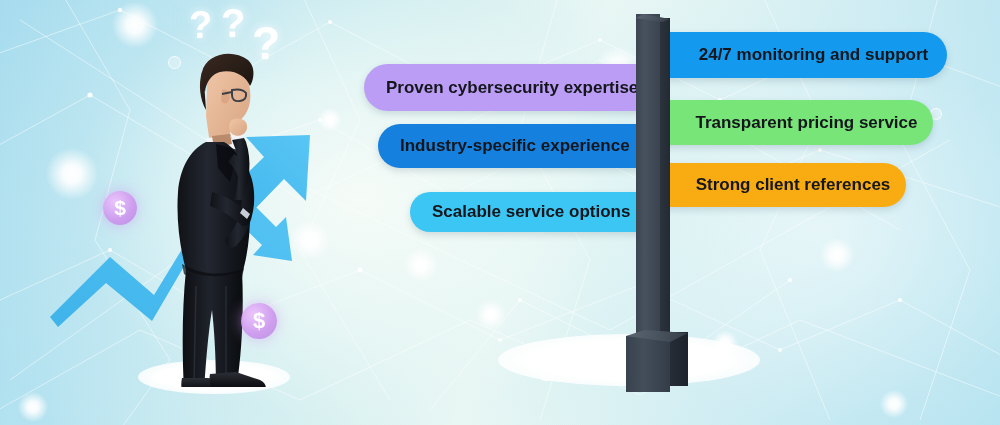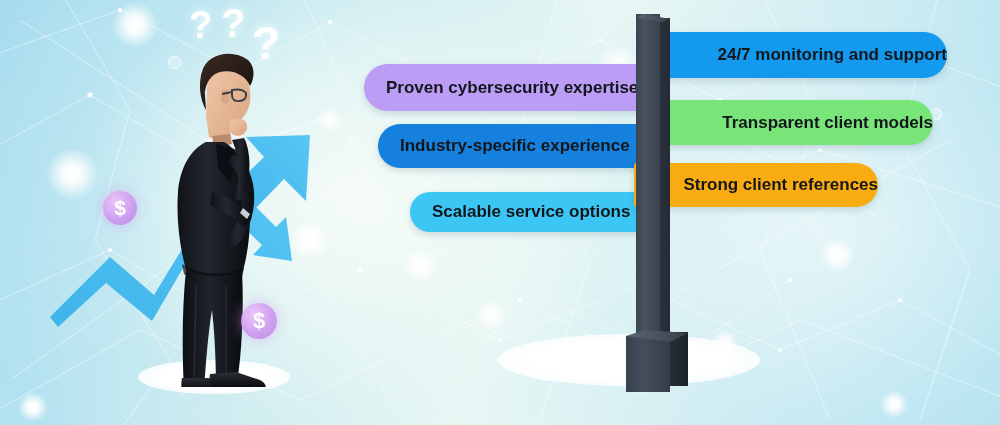--- a/index.html
+++ b/index.html
@@ -67,29 +67,29 @@
      background:linear-gradient(100deg,#5b6673 0%,#4a545f 50%,#343d48 100%);
      clip-path:polygon(0 6px,30% 0,100% 3px,71% 12px);}
 
   
   .pill{position:absolute;display:flex;align-items:center;
         font-size:17px;font-weight:600;color:#14161c;white-space:nowrap;
         box-shadow:0 3px 7px rgba(40,70,90,.17);}
   .pill.left{justify-content:flex-start;padding-left:22px;
         border-top-left-radius:24px;border-bottom-left-radius:24px;
         border-top-right-radius:3px;border-bottom-right-radius:3px;}
-  .pill.right{justify-content:flex-end;padding-left:18px;
+  .pill.right{justify-content:center;padding-left:18px;
         border-top-right-radius:24px;border-bottom-right-radius:24px;
         border-top-left-radius:3px;border-bottom-left-radius:3px;}
   #pill-purple{left:364px;top:64px;width:278px;height:47px;background:#bb9df6;}
   #pill-blue  {left:378px;top:124px;width:264px;height:44px;background:#1580dd;}
   #pill-cyan  {left:410px;top:192px;width:232px;height:40px;background:#3cc6f3;}
   #pill-skyblue{left:662px;top:32px;width:267px;height:46px;background:#139aee;}
   #pill-green  {left:662px;top:100px;width:253px;height:45px;background:#78e578;}
-  #pill-orange {left:634px;top:163px;width:226px;height:44px;background:#f8ac11;}
+  #pill-orange {left:662px;top:163px;width:226px;height:44px;background:#f8ac11;}
 
   .pill-label{pointer-events:none;}
 </style>
 </head>
 <body>
 
 <div id="stage">
 
   <svg class="netlayer" width="1000" height="425" viewBox="0 0 1000 425" aria-hidden="true">
     <g stroke="#ffffff" stroke-opacity="0.55" stroke-width="0.9" fill="none">
@@ -259,21 +259,21 @@
     <span class="pill-label">Industry-specific experience</span>
   </div>
   <div class="pill left" id="pill-cyan">
     <span class="pill-label">Scalable service options</span>
   </div>
 
   <div class="pill right" id="pill-skyblue">
     <span class="pill-label">24/7 monitoring and support</span>
   </div>
   <div class="pill right" id="pill-green">
-    <span class="pill-label">Transparent client models</span>
+    <span class="pill-label">Transparent pricing service</span>
   </div>
   <div class="pill right" id="pill-orange">
     <span class="pill-label">Strong client references</span>
   </div>
 
   <div id="post">
     <div id="post-face"></div>
     <div id="post-side"></div>
     <div id="post-top"></div>
   </div>

